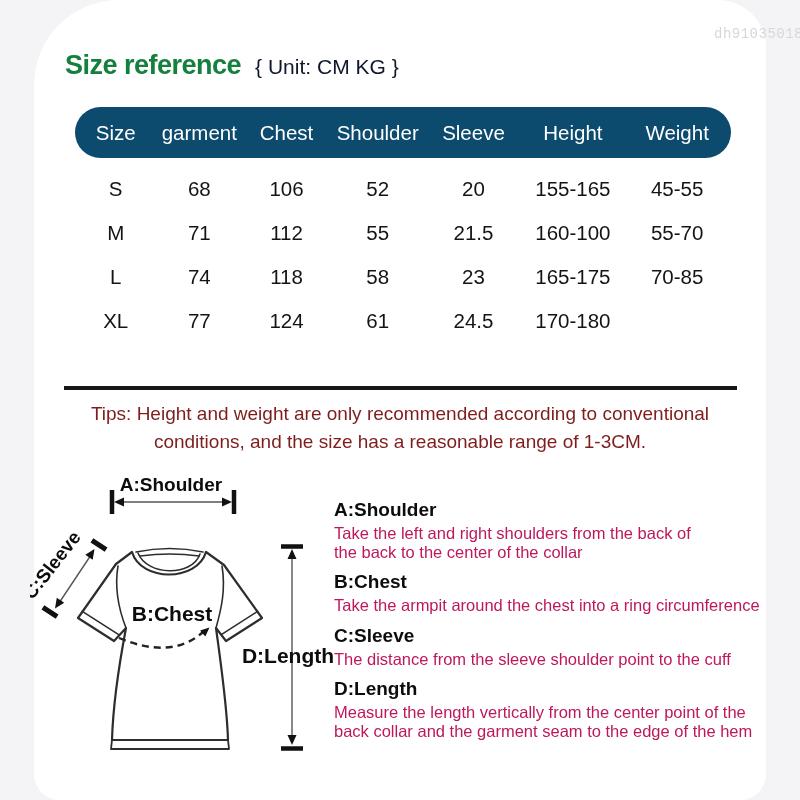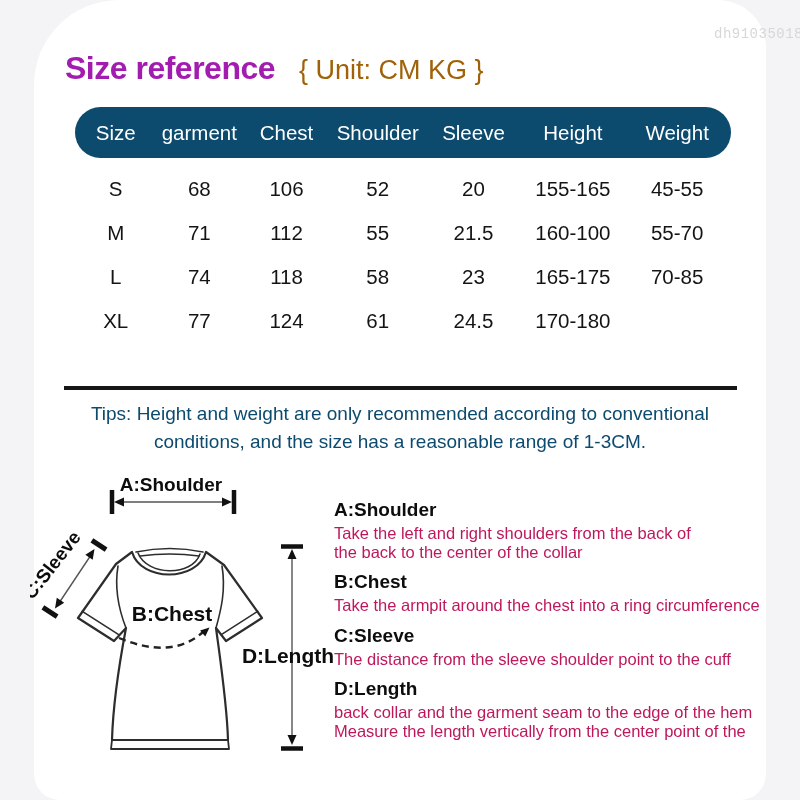--- a/index.html
+++ b/index.html
@@ -18,24 +18,24 @@
   }
   .watermark {
     position:absolute; left:714px; top:26px;
     font-family:"Liberation Mono","DejaVu Sans Mono",monospace;
     font-size:14px; color:#d7d7d9; letter-spacing:0.5px; z-index:5;
   }
   .title-row {
     position:absolute; left:65px; top:50px; display:flex; align-items:baseline;
   }
   .title {
-    font-size:32px; font-weight:bold; letter-spacing:-0.5px; color:#a21caf;
+    font-size:27px; font-weight:bold; letter-spacing:-0.5px; color:#15803d;
   }
   .unit {
-    font-size:27px; font-weight:normal; color:#a16207; margin-left:24px;
+    font-size:21px; font-weight:normal; color:#0f172a; margin-left:14px;
   }
   .size-table { position:absolute; left:75px; top:107px; width:656px; }
   .thead {
     display:grid;
     grid-template-columns:12.4% 13.1% 13.5% 14.3% 14.9% 15.4% 16.4%;
     height:51px; align-items:center;
     background:#0c4a6e; color:#ffffff; border-radius:26px;
     font-size:20.5px;
   }
   .th { text-align:center; }
@@ -46,21 +46,21 @@
     height:44px; align-items:center;
     font-size:20.5px; color:#141414;
   }
   .td { text-align:center; }
   .divider {
     position:absolute; left:64px; top:386px; width:673px; height:3.5px;
     background:#161616;
   }
   .tips {
     position:absolute; left:50px; top:400px; width:700px;
-    text-align:center; font-size:19px; line-height:27.5px; color:#0c4a6e;
+    text-align:center; font-size:19px; line-height:27.5px; color:#7f1d1d;
   }
   .diagram-svg { position:absolute; left:30px; top:455px; }
   .explanations {
     position:absolute; left:334px; top:499px; width:450px;
     display:flex; flex-direction:column;
   }
   .exp { margin-bottom:10px; }
   .exp-title {
     font-size:19px; font-weight:bold; color:#0d0d0d; line-height:21px;
     margin-bottom:4px;
@@ -201,16 +201,16 @@
     <div class="exp">
       <div class="exp-title">B:Chest</div>
       <div class="exp-line">Take the armpit around the chest into a ring circumference</div>
     </div>
     <div class="exp">
       <div class="exp-title">C:Sleeve</div>
       <div class="exp-line">The distance from the sleeve shoulder point to the cuff</div>
     </div>
     <div class="exp">
       <div class="exp-title">D:Length</div>
+      <div class="exp-line">Measure the length vertically from the center point of the</div>
       <div class="exp-line">back collar and the garment seam to the edge of the hem</div>
-      <div class="exp-line">Measure the length vertically from the center point of the</div>
     </div>
   </div>
 
 </body></html>

